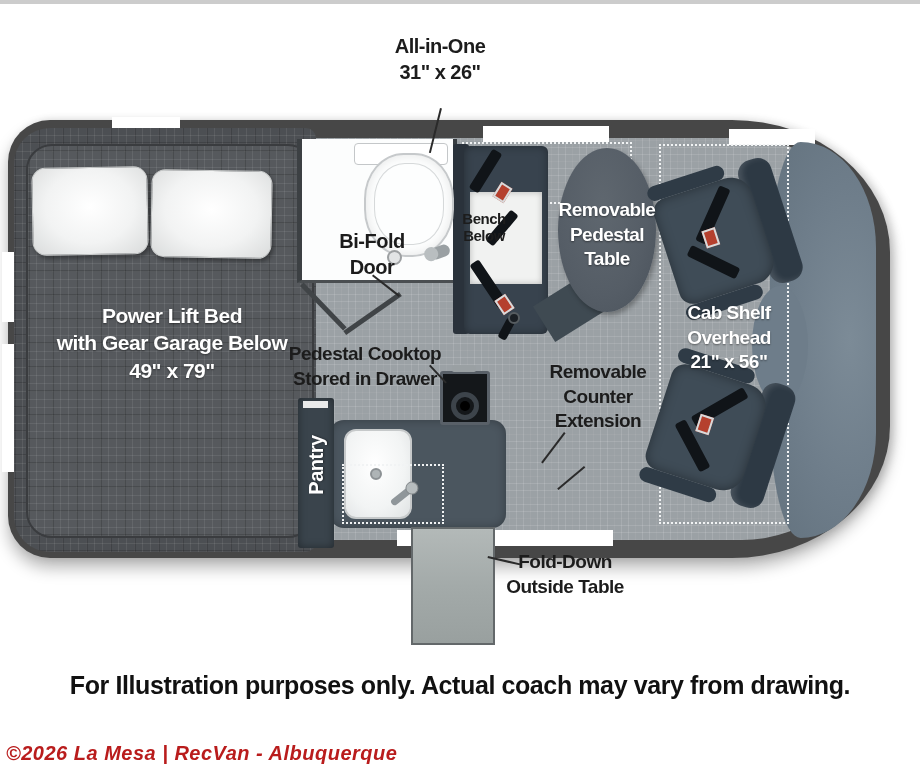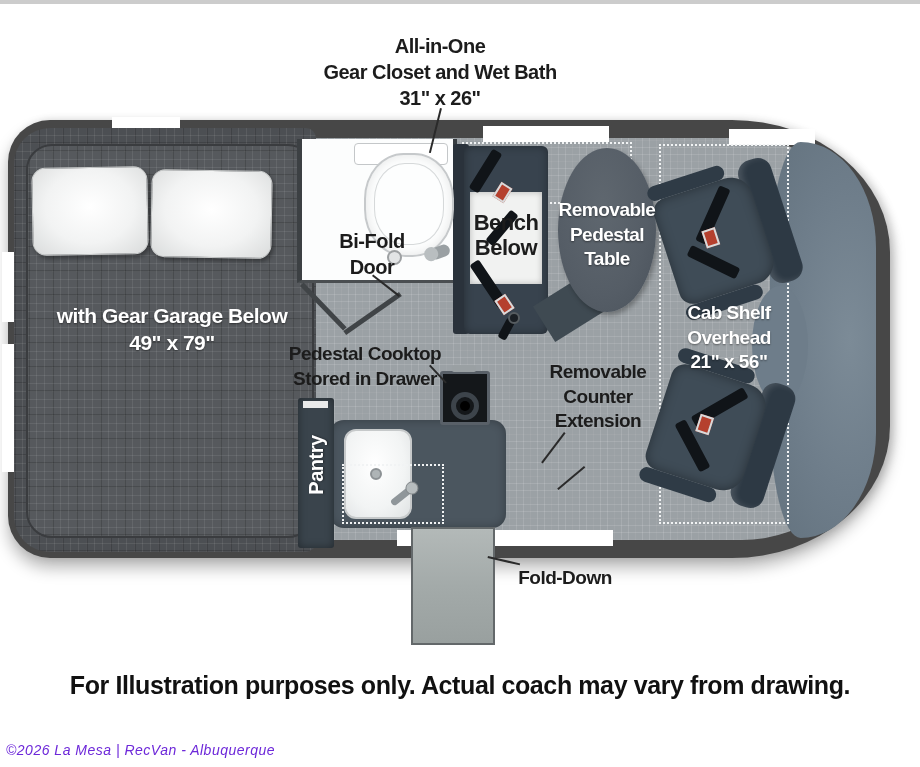--- a/index.html
+++ b/index.html
@@ -180,34 +180,34 @@
   .lead-table{left:488px;top:556px;width:33px;height:2px;transform:rotate(13deg);}
 
   
   .lbl{position:absolute;z-index:13;font-weight:bold;color:#1c1c1c;text-align:center;
     font-size:20px;line-height:1.3;letter-spacing:-0.5px;white-space:nowrap;}
   .lbl span{display:block;}
   .lbl-light{color:#ffffff;text-shadow:0 1px 2px rgba(0,0,0,.45);}
   .lbl-closet{left:270px;top:33px;width:340px;}
   .lbl-bed{left:30px;top:302px;width:284px;font-size:21px;}
   .lbl-door{left:312px;top:228px;width:120px;}
-  .lbl-bench{left:470px;top:210px;width:72px;font-size:22px;line-height:1.15;}
+  .lbl-bench{left:448px;top:210px;width:72px;font-size:15px;line-height:1.15;}
   .lbl-table{left:548px;top:198px;width:118px;font-size:19px;}
   .lbl-shelf{left:664px;top:301px;width:130px;font-size:19px;}
   .lbl-cooktop{left:270px;top:342px;width:190px;font-size:19px;}
   .lbl-pantry{left:258px;top:452px;width:116px;font-size:20px;transform:rotate(-90deg);
     color:#ffffff;text-shadow:0 1px 2px rgba(0,0,0,.45);z-index:13;}
   .lbl-counterext{left:535px;top:360px;width:126px;font-size:19px;}
   .lbl-refrig{left:568px;top:441px;width:90px;font-size:19px;}
-  .lbl-outtable{left:500px;top:550px;width:130px;font-size:19px;margin-top:16px;}
+  .lbl-outtable{left:500px;top:550px;width:130px;font-size:19px;}
 
   .disclaimer{position:absolute;left:0;top:671px;width:920px;z-index:13;text-align:center;
     font-weight:bold;font-size:25px;color:#111111;letter-spacing:-0.4px;}
-  .watermark{position:absolute;left:6px;top:742px;z-index:13;font-weight:normal;font-style:italic;
-    font-size:14px;color:#6d28d9;letter-spacing:0.5px;}
+  .watermark{position:absolute;left:6px;top:742px;z-index:13;font-weight:bold;font-style:italic;
+    font-size:20px;color:#b91c1c;letter-spacing:0.5px;}
 </style>
 </head>
 <body>
 
 <div class="stage">
   <div class="top-rule"></div>
 
   <div class="van-body"></div>
   <div class="van-floor"></div>
   <div class="window win-rear-top"></div>
@@ -285,24 +285,24 @@
 
   <div class="leader lead-closet"></div>
   <div class="leader lead-door"></div>
   <div class="leader lead-cooktop"></div>
   <div class="leader lead-counter"></div>
   <div class="leader lead-refrig"></div>
   <div class="leader lead-table"></div>
 
   <div class="lbl lbl-closet">
     <span>All-in-One</span>
-    <span>Gear Closet and Wet Bath</span>
     <span>31" x 26"</span>
   </div>
   <div class="lbl lbl-light lbl-bed">
+    <span>Power Lift Bed</span>
     <span>with Gear Garage Below</span>
     <span>49" x 79"</span>
   </div>
   <div class="lbl lbl-door">
     <span>Bi-Fold</span>
     <span>Door</span>
   </div>
   <div class="lbl lbl-bench">
     <span>Bench</span>
     <span>Below</span>
@@ -324,17 +324,18 @@
   <div class="lbl lbl-pantry">
     <span>Pantry</span>
   </div>
   <div class="lbl lbl-counterext">
     <span>Removable</span>
     <span>Counter</span>
     <span>Extension</span>
   </div>
   <div class="lbl lbl-outtable">
     <span>Fold-Down</span>
+    <span>Outside Table</span>
   </div>
 
   <div class="disclaimer">For Illustration purposes only.  Actual coach may vary from drawing.</div>
   <div class="watermark">©2026 La Mesa | RecVan - Albuquerque</div>
 </div>
 
 </body></html>

